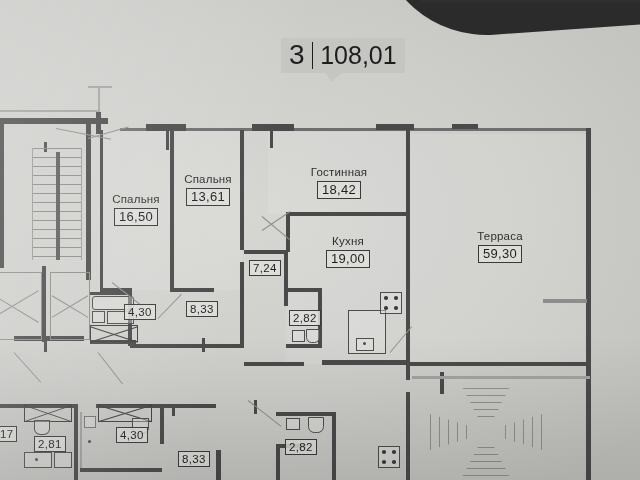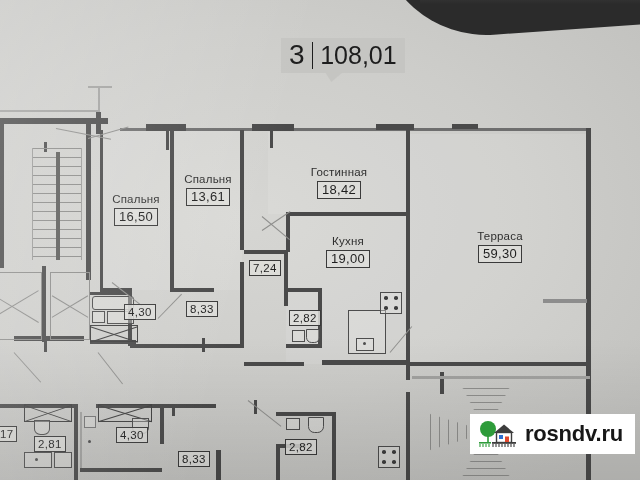--- a/index.html
+++ b/index.html
@@ -331,30 +331,14 @@
   <div class="lbl" style="left:116px;top:425px;">
     <span class="area sm">4,30</span>
   </div>
   <div class="lbl" style="left:34px;top:434px;">
     <span class="area sm">2,81</span>
   </div>
   <div class="lbl" style="left:-4px;top:424px;">
     <span class="area sm">17</span>
   </div>
 
-  <div class="wm">
-    <svg width="40" height="30" viewBox="0 0 40 30">
-      <circle cx="10" cy="10" r="8" fill="#2e9c3a"></circle>
-      <rect x="9.2" y="10" width="1.6" height="13" fill="#2e9c3a"></rect>
-      <path d="M10 14 L5.5 10 M10 16 L14.5 12" stroke="#2e9c3a" stroke-width="1.4" fill="none"></path>
-      <path d="M16 14 L26 5.5 L36 14 Z" fill="#3d3d3d"></path>
-      <rect x="18.5" y="13.5" width="15" height="10" fill="#ffffff" stroke="#3d3d3d" stroke-width="1.4"></rect>
-      <rect x="21" y="16" width="4" height="4" fill="#2f6fd0"></rect>
-      <rect x="27" y="17.5" width="4" height="6" fill="#e0472c"></rect>
-      <rect x="14" y="23" width="24" height="1.8" fill="#3d3d3d"></rect>
-      <path d="M15 25 v3 M18 25 v3 M21 25 v3 M24 25 v3 M27 25 v3 M30 25 v3 M33 25 v3 M36 25 v3" stroke="#3d3d3d" stroke-width="1.1"></path>
-      <path d="M2 25 v3 M5 25 v3 M8 25 v3 M11 25 v3" stroke="#2e9c3a" stroke-width="1.1"></path>
-      <rect x="1" y="23" width="12" height="1.6" fill="#2e9c3a"></rect>
-    </svg>
-    <span class="txt">rosndv.ru</span>
-  </div>
 
 </div>
 
 </body></html>

